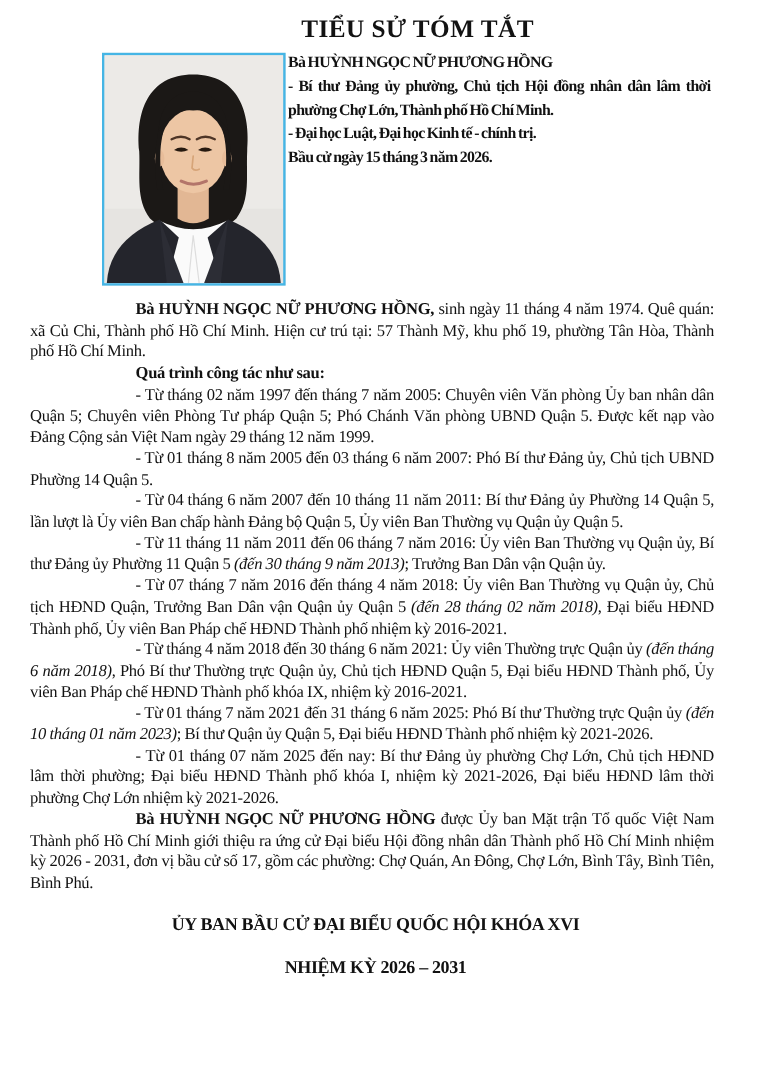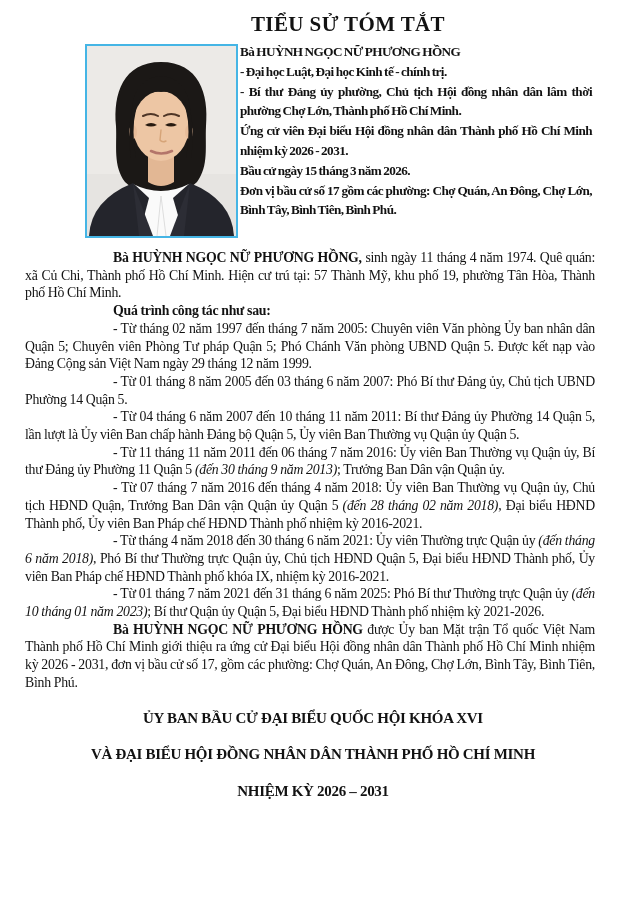--- a/index.html
+++ b/index.html
@@ -94,46 +94,44 @@
 
       <path d="M2 190 Q4 154 46 137 L62 152 L52 190 Z" fill="#24252c"></path>
       <path d="M147 190 Q145 154 103 137 L86 152 L97 190 Z" fill="#24252c"></path>
       <path d="M46 137 L66 190 L52 190 Z" fill="#2c2d35"></path>
       <path d="M103 137 L83 190 L97 190 Z" fill="#2c2d35"></path>
     </svg>
   </div>
 
   <div class="header-info">
     <p>Bà HUỲNH NGỌC NỮ PHƯƠNG HỒNG</p>
+    <p>- Bí thư Đảng ủy phường, Chủ tịch Hội đồng nhân dân lâm thời phường Chợ Lớn, Thành phố Hồ Chí Minh.</p>
     <p>- Đại học Luật, Đại học Kinh tế - chính trị.</p>
-    <p>- Bí thư Đảng ủy phường, Chủ tịch Hội đồng nhân dân lâm thời phường Chợ Lớn, Thành phố Hồ Chí Minh.</p>
-    <p>Ứng cử viên Đại biểu Hội đồng nhân dân Thành phố Hồ Chí Minh nhiệm kỳ 2026 - 2031.</p>
     <p>Bầu cử ngày 15 tháng 3 năm 2026.</p>
-    <p>Đơn vị bầu cử số 17 gồm các phường: Chợ Quán, An Đông, Chợ Lớn, Bình Tây, Bình Tiên, Bình Phú.</p>
   </div>
 
   <div class="flow">
     <div class="body-text">
       <p><span class="bold">Bà HUỲNH NGỌC NỮ PHƯƠNG HỒNG,</span><span> sinh ngày 11 tháng 4 năm 1974. Quê quán: xã Củ Chi, Thành phố Hồ Chí Minh. Hiện cư trú tại: 57 Thành Mỹ, khu phố 19, phường Tân Hòa, Thành phố Hồ Chí Minh.</span></p>
       <p class="bold">Quá trình công tác như sau:</p>
 
       <p><span>- Từ tháng 02 năm 1997 đến tháng 7 năm 2005: Chuyên viên Văn phòng Ủy ban nhân dân Quận 5; Chuyên viên Phòng Tư pháp Quận 5; Phó Chánh Văn phòng UBND Quận 5. Được kết nạp vào Đảng Cộng sản Việt Nam ngày 29 tháng 12 năm 1999.</span><i></i><span></span></p>
       <p><span>- Từ 01 tháng 8 năm 2005 đến 03 tháng 6 năm 2007: Phó Bí thư Đảng ủy, Chủ tịch UBND Phường 14 Quận 5.</span><i></i><span></span></p>
       <p><span>- Từ 04 tháng 6 năm 2007 đến 10 tháng 11 năm 2011: Bí thư Đảng ủy Phường 14 Quận 5, lần lượt là Ủy viên Ban chấp hành Đảng bộ Quận 5, Ủy viên Ban Thường vụ Quận ủy Quận 5.</span><i></i><span></span></p>
       <p><span>- Từ 11 tháng 11 năm 2011 đến 06 tháng 7 năm 2016: Ủy viên Ban Thường vụ Quận ủy, Bí thư Đảng ủy Phường 11 Quận 5 </span><i>(đến 30 tháng 9 năm 2013)</i><span>; Trưởng Ban Dân vận Quận ủy.</span></p>
       <p><span>- Từ 07 tháng 7 năm 2016 đến tháng 4 năm 2018: Ủy viên Ban Thường vụ Quận ủy, Chủ tịch HĐND Quận, Trưởng Ban Dân vận Quận ủy Quận 5 </span><i>(đến 28 tháng 02 năm 2018)</i><span>, Đại biểu HĐND Thành phố, Ủy viên Ban Pháp chế HĐND Thành phố nhiệm kỳ 2016-2021.</span></p>
       <p><span>- Từ tháng 4 năm 2018 đến 30 tháng 6 năm 2021: Ủy viên Thường trực Quận ủy </span><i>(đến tháng 6 năm 2018)</i><span>, Phó Bí thư Thường trực Quận ủy, Chủ tịch HĐND Quận 5, Đại biểu HĐND Thành phố, Ủy viên Ban Pháp chế HĐND Thành phố khóa IX, nhiệm kỳ 2016-2021.</span></p>
       <p><span>- Từ 01 tháng 7 năm 2021 đến 31 tháng 6 năm 2025: Phó Bí thư Thường trực Quận ủy </span><i>(đến 10 tháng 01 năm 2023)</i><span>; Bí thư Quận ủy Quận 5, Đại biểu HĐND Thành phố nhiệm kỳ 2021-2026.</span></p>
+      <p><span>- Từ 01 tháng 07 năm 2025 đến nay: Bí thư Đảng ủy phường Chợ Lớn, Chủ tịch HĐND lâm thời phường; Đại biểu HĐND Thành phố khóa I, nhiệm kỳ 2021-2026, Đại biểu HĐND lâm thời phường Chợ Lớn nhiệm kỳ 2021-2026.</span><i></i><span></span></p>
 
 
       <p><span class="bold">Bà HUỲNH NGỌC NỮ PHƯƠNG HỒNG</span><span> được Ủy ban Mặt trận Tổ quốc Việt Nam Thành phố Hồ Chí Minh giới thiệu ra ứng cử Đại biểu Hội đồng nhân dân Thành phố Hồ Chí Minh nhiệm kỳ 2026 - 2031, đơn vị bầu cử số 17, gồm các phường: Chợ Quán, An Đông, Chợ Lớn, Bình Tây, Bình Tiên, Bình Phú.</span></p>
     </div>
 
     <div class="footer-block">
       <p>ỦY BAN BẦU CỬ ĐẠI BIỂU QUỐC HỘI KHÓA XVI</p>
-      <p>VÀ ĐẠI BIỂU HỘI ĐỒNG NHÂN DÂN THÀNH PHỐ HỒ CHÍ MINH</p>
       <p>NHIỆM KỲ 2026 – 2031</p>
     </div>
   </div>
 
   <div class="sig-line"></div>
 
 </div>
 
 </body></html>

